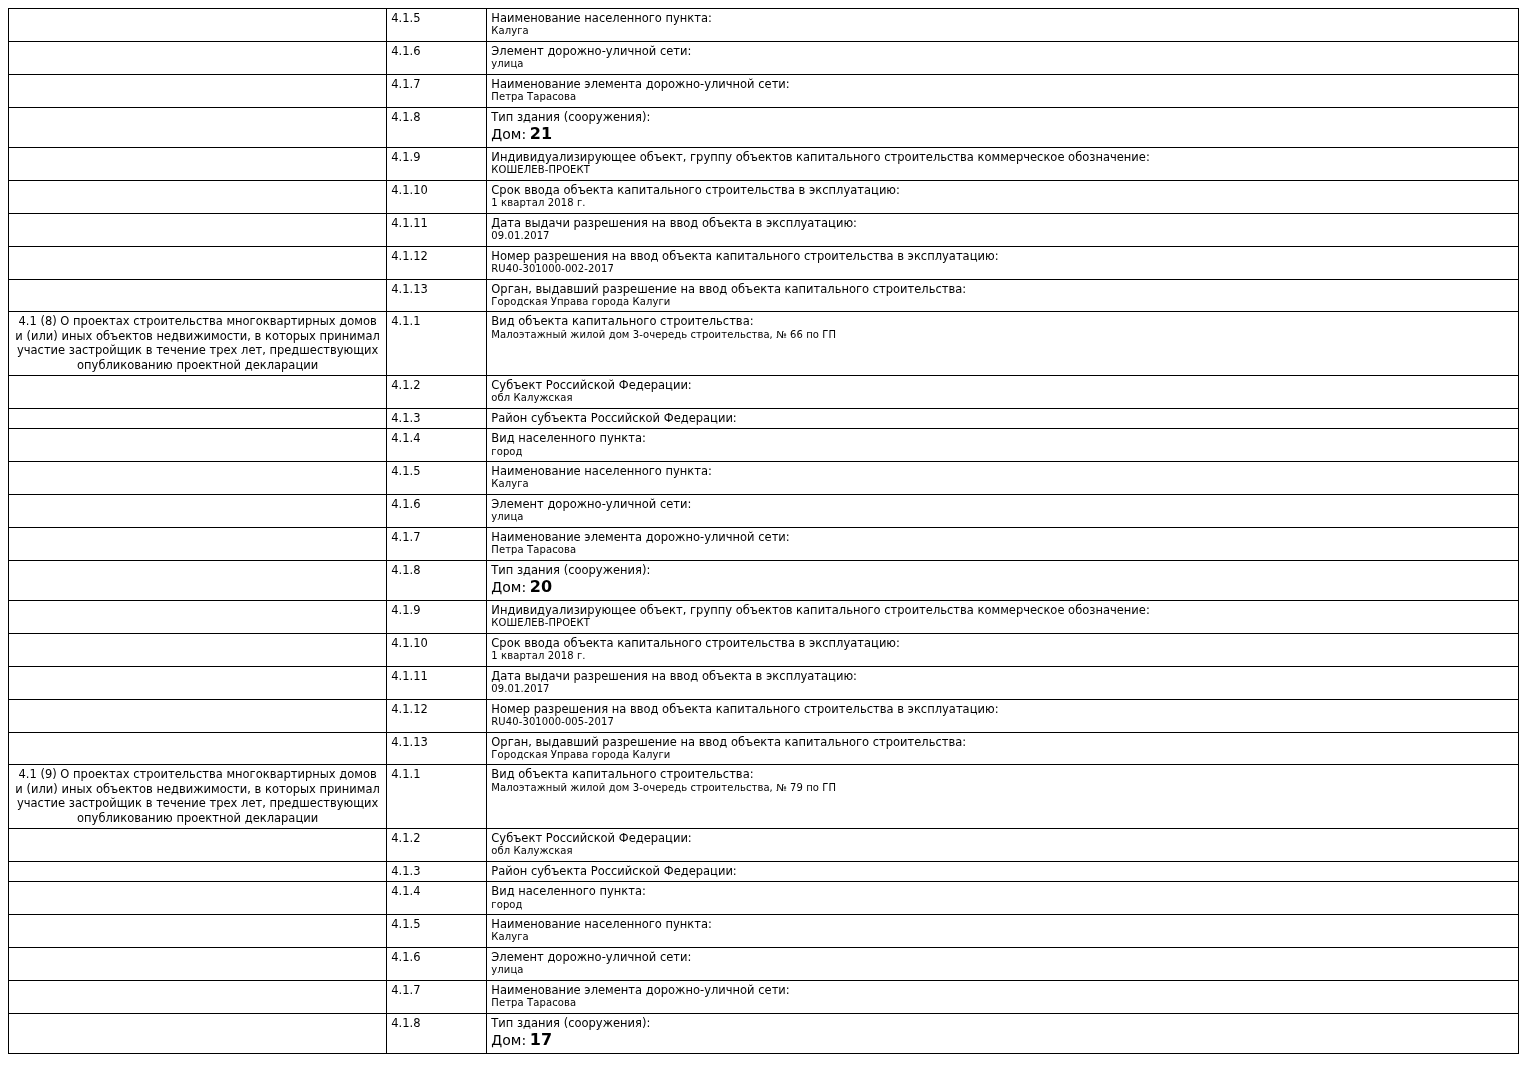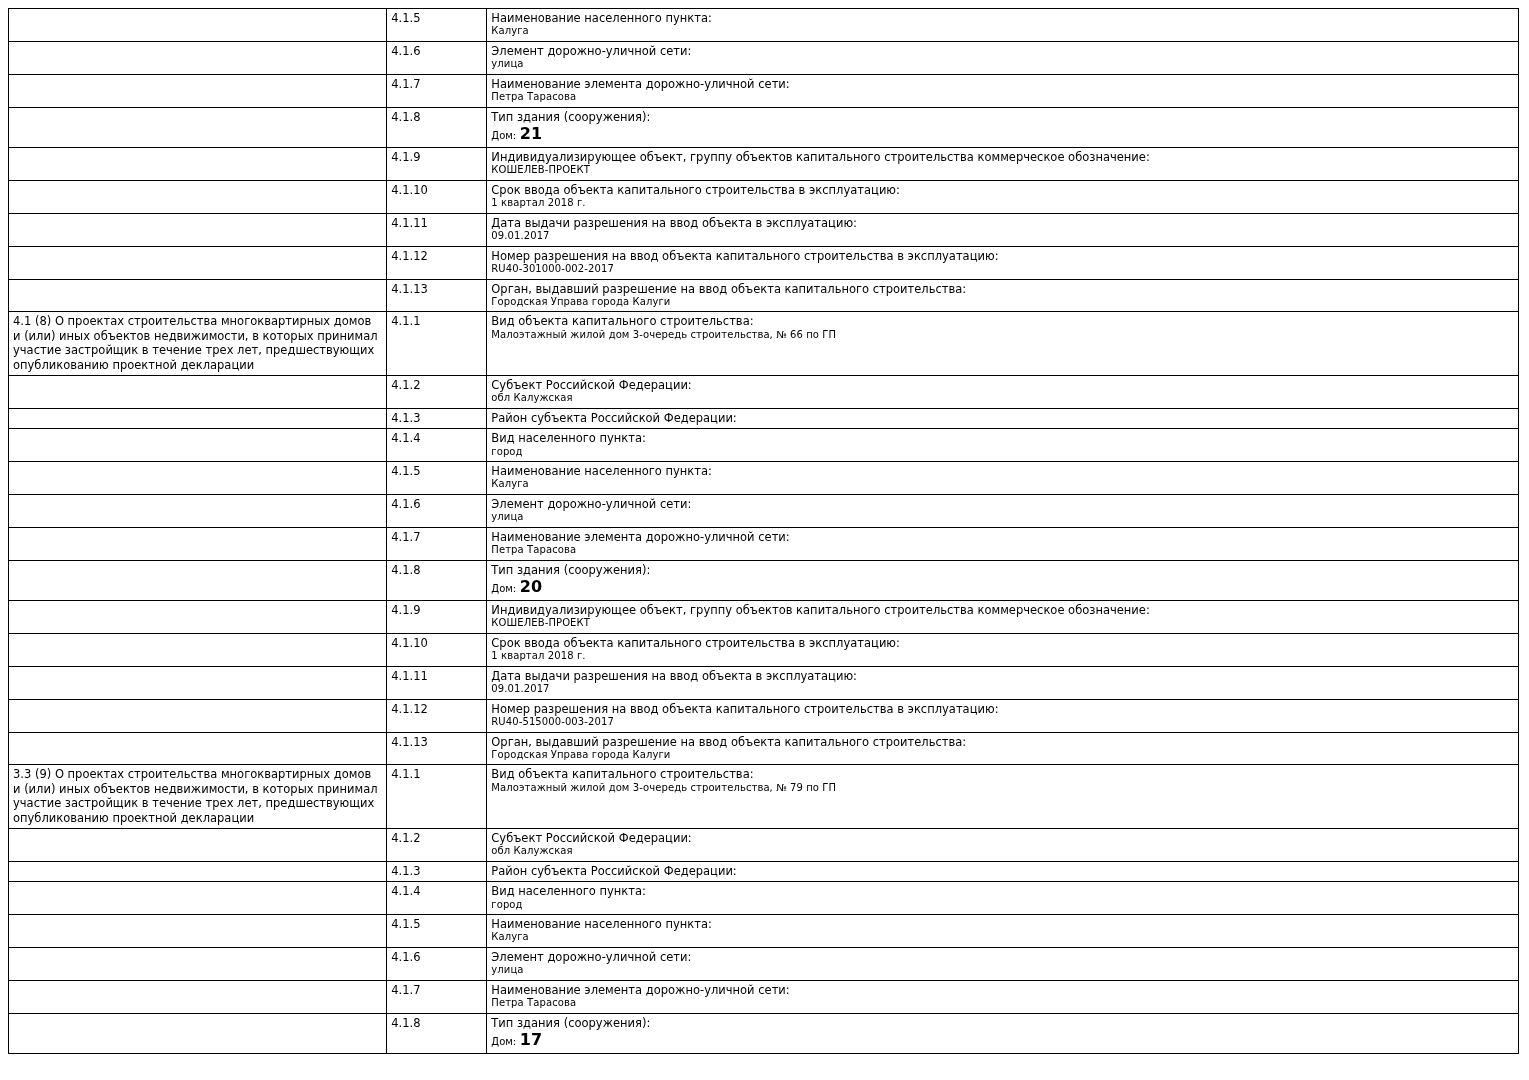--- a/index.html
+++ b/index.html
@@ -32,20 +32,21 @@
     line-height: 1.25;
   }
   col.c-section { width: 378px; }
   col.c-code    { width: 100px; }
   col.c-body    { width: 1031px; }
 
   td.section {
     font-size: 11.5px;
     line-height: 1.22;
     padding-top: 3px;
+    text-align: center;
   }
   td.code {
     font-size: 12px;
     vertical-align: middle;
     padding-left: 6px;
     white-space: nowrap;
     margin-left: 35px;
   }
   td.body {
     padding-left: 7px;
@@ -55,21 +56,21 @@
     font-weight: normal;
     display: block;
   }
   .val {
     font-size: 10px;
     font-weight: normal;
     display: block;
     letter-spacing: 0.1px;
   }
   .inline-lbl {
-    font-size: 10px;
+    font-size: 14px;
     font-weight: normal;
   }
   .inline-val {
     font-size: 16px;
     font-weight: bold;
   }
 </style>
 </head>
 <body>
 
@@ -238,33 +239,33 @@
           <td class="body">
             <span class="lbl">Дата выдачи разрешения на ввод объекта в эксплуатацию:</span>
             <span class="val">09.01.2017</span>
           </td>
         </tr>
         <tr>
           <td class="section"></td>
           <td class="code">4.1.12</td>
           <td class="body">
             <span class="lbl">Номер разрешения на ввод объекта капитального строительства в эксплуатацию:</span>
-            <span class="val">RU40-515000-003-2017</span>
+            <span class="val">RU40-301000-005-2017</span>
           </td>
         </tr>
         <tr>
           <td class="section"></td>
           <td class="code">4.1.13</td>
           <td class="body">
             <span class="lbl">Орган, выдавший разрешение на ввод объекта капитального строительства:</span>
             <span class="val">Городская Управа города Калуги</span>
           </td>
         </tr>
         <tr>
-          <td class="section">3.3 (9) О проектах строительства многоквартирных домов и (или) иных объектов недвижимости, в которых принимал участие застройщик в течение трех лет, предшествующих опубликованию проектной декларации</td>
+          <td class="section">4.1 (9) О проектах строительства многоквартирных домов и (или) иных объектов недвижимости, в которых принимал участие застройщик в течение трех лет, предшествующих опубликованию проектной декларации</td>
           <td class="code">4.1.1</td>
           <td class="body">
             <span class="lbl">Вид объекта капитального строительства:</span>
             <span class="val">Малоэтажный жилой дом 3-очередь строительства, № 79 по ГП</span>
           </td>
         </tr>
         <tr>
           <td class="section"></td>
           <td class="code">4.1.2</td>
           <td class="body">

